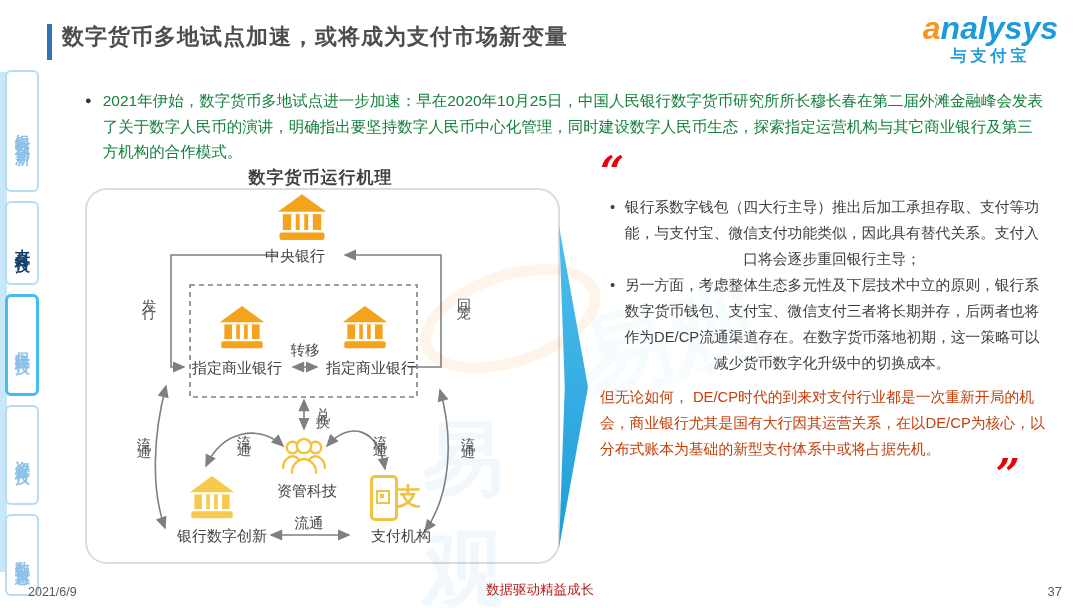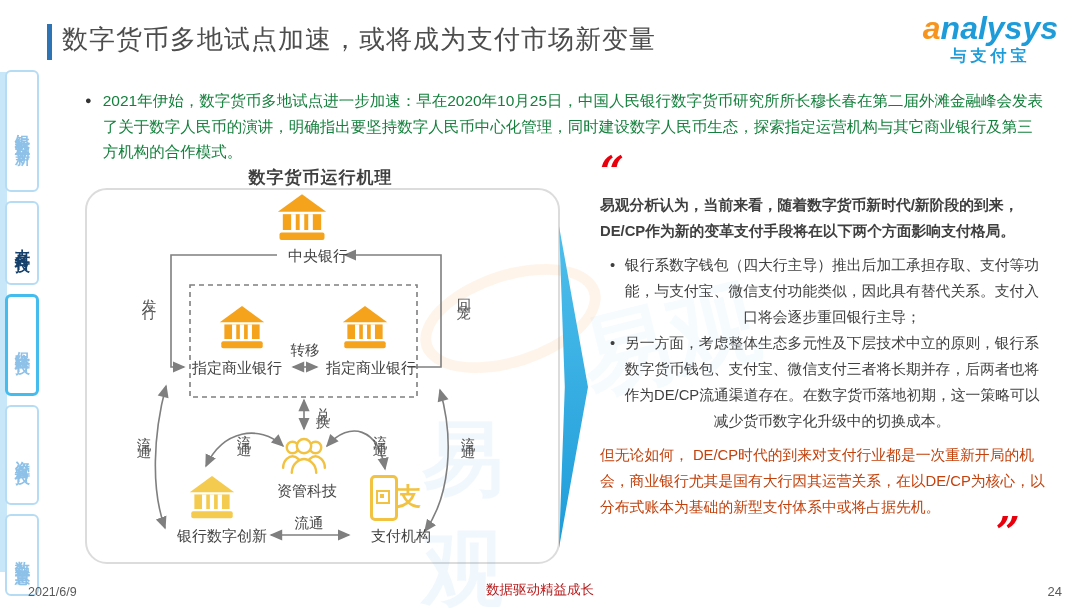--- a/index.html
+++ b/index.html
@@ -3,21 +3,21 @@
 <meta charset="utf-8">
 <style>
   html,body{margin:0;padding:0;}
   body{
     width:1080px;height:608px;position:relative;overflow:hidden;
     background:#ffffff;font-family:"Liberation Sans","DejaVu Sans",sans-serif;
     color:#404040;
   }
   
   .title-accent{position:absolute;left:47px;top:24px;width:5px;height:36px;background:#2E74B5;}
-  .page-title{position:absolute;left:62px;top:22px;font-size:26px;font-weight:normal;color:#4d4d4d;letter-spacing:1px;}
+  .page-title{position:absolute;left:62px;top:22px;font-size:22px;font-weight:bold;color:#4d4d4d;letter-spacing:1px;}
   .logo{position:absolute;right:22px;top:12px;text-align:center;line-height:1;}
   .logo-row{font-style:italic;font-size:32px;font-weight:bold;letter-spacing:0;}
   .logo-a{color:#F7941E;}
   .logo-rest{color:#1E9CD9;}
   .logo-cn{margin-top:4px;font-size:16px;font-weight:bold;color:#1E9CD9;letter-spacing:4px;}
   
   .side-rail{position:absolute;left:0;top:72px;width:7px;height:500px;background:#C8E7F8;}
   .sidebar{position:absolute;left:5px;top:70px;display:flex;flex-direction:column;gap:9px;}
   .tab{
     width:30px;background:#fff;border:2px solid #B5DCF4;border-radius:6px;
@@ -191,21 +191,21 @@
       <circle cx="32" cy="19" r="10"></circle>
       <path d="M15 56 c0 -13 11 -19 17 -19 c6 0 17 6 17 19"></path>
     </g>
   </svg>
 
   <div class="phone-icon">
       <div class="qr"></div>
     </div>
   <span class="pay-glyph">支</span>
 
-  <div class="lbl" style="left:231px;top:57px;">中央银行</div>
+  <div class="lbl" style="left:208px;top:57px;">中央银行</div>
   <div class="lbl" style="left:150px;top:169px;">指定商业银行</div>
   <div class="lbl" style="left:284px;top:169px;">指定商业银行</div>
   <div class="lbl" style="left:218px;top:151px;font-size:14.5px;">转移</div>
   <div class="lbl" style="left:220px;top:292px;">资管科技</div>
   <div class="lbl" style="left:135px;top:337px;">银行数字创新</div>
   <div class="lbl" style="left:314px;top:337px;">支付机构</div>
   <div class="lbl" style="left:222px;top:324px;font-size:14.5px;">流通</div>
 
   <div class="vlbl" style="left:52px;top:97px;">发行</div>
   <div class="vlbl" style="left:367px;top:97px;">回笼</div>
@@ -214,24 +214,23 @@
   <div class="vlbl" style="left:147px;top:233px;">流通</div>
   <div class="vlbl" style="left:283px;top:233px;">流通</div>
   <div class="vlbl" style="left:371px;top:235px;">流通</div>
 </div>
 
 <div class="flow-arrow"></div>
 
 <div class="commentary">
   <div class="wm">易观</div>
   <div class="quote">“</div>
-  <p class="lead">易观分析认为，当前来看，随着数字货币新时代/新阶段的到来，DE/CP作为新的变革支付手段将在以下两个方面影响支付格局。</p>
   <ul class="c-bullets">
     <li>银行系数字钱包（四大行主导）推出后加工承担存取、支付等功能，与支付宝、微信支付功能类似，因此具有替代关系。支付入口将会逐步重回银行主导；</li>
     <li>另一方面，考虑整体生态多元性及下层技术中立的原则，银行系数字货币钱包、支付宝、微信支付三者将长期并存，后两者也将作为DE/CP流通渠道存在。在数字货币落地初期，这一策略可以减少货币数字化升级中的切换成本。</li>
   </ul>
   <p class="conclusion">但无论如何， DE/CP时代的到来对支付行业都是一次重新开局的机会，商业银行尤其是国有大行因其运营关系，在以DE/CP为核心，以分布式账本为基础的新型支付体系中或将占据先机。</p>
   <div class="quote close">”</div>
 </div>
 
 <div class="footer-date">2021/6/9</div>
 <div class="footer-slogan">数据驱动精益成长</div>
-<div class="footer-page">24</div>
+<div class="footer-page">37</div>
 
 </body></html>

